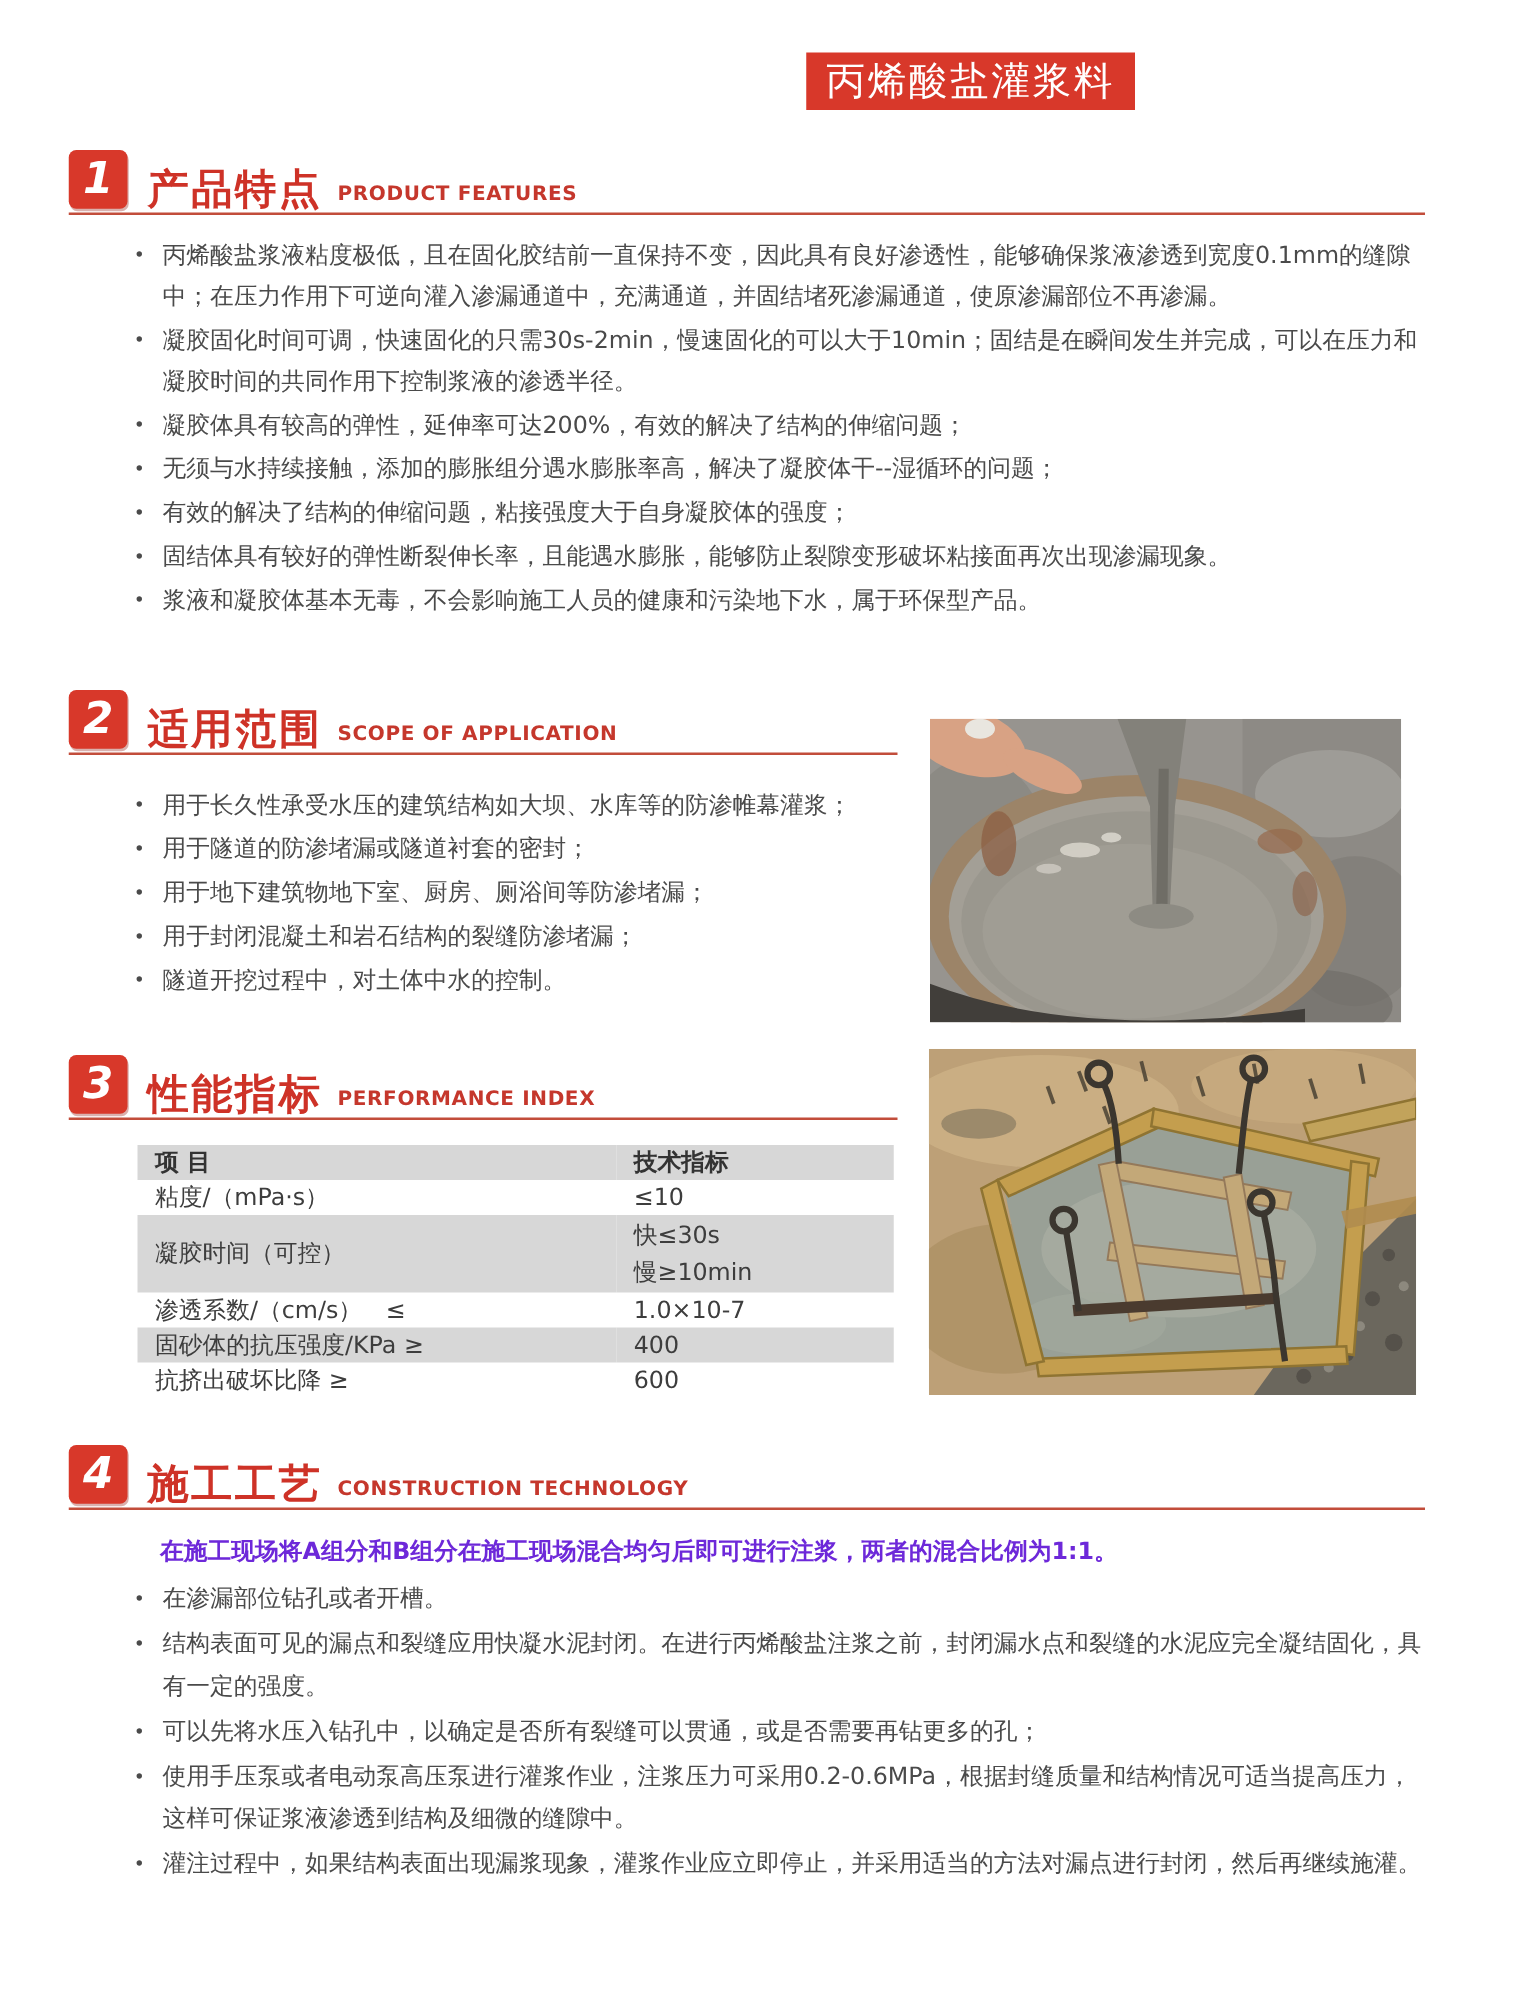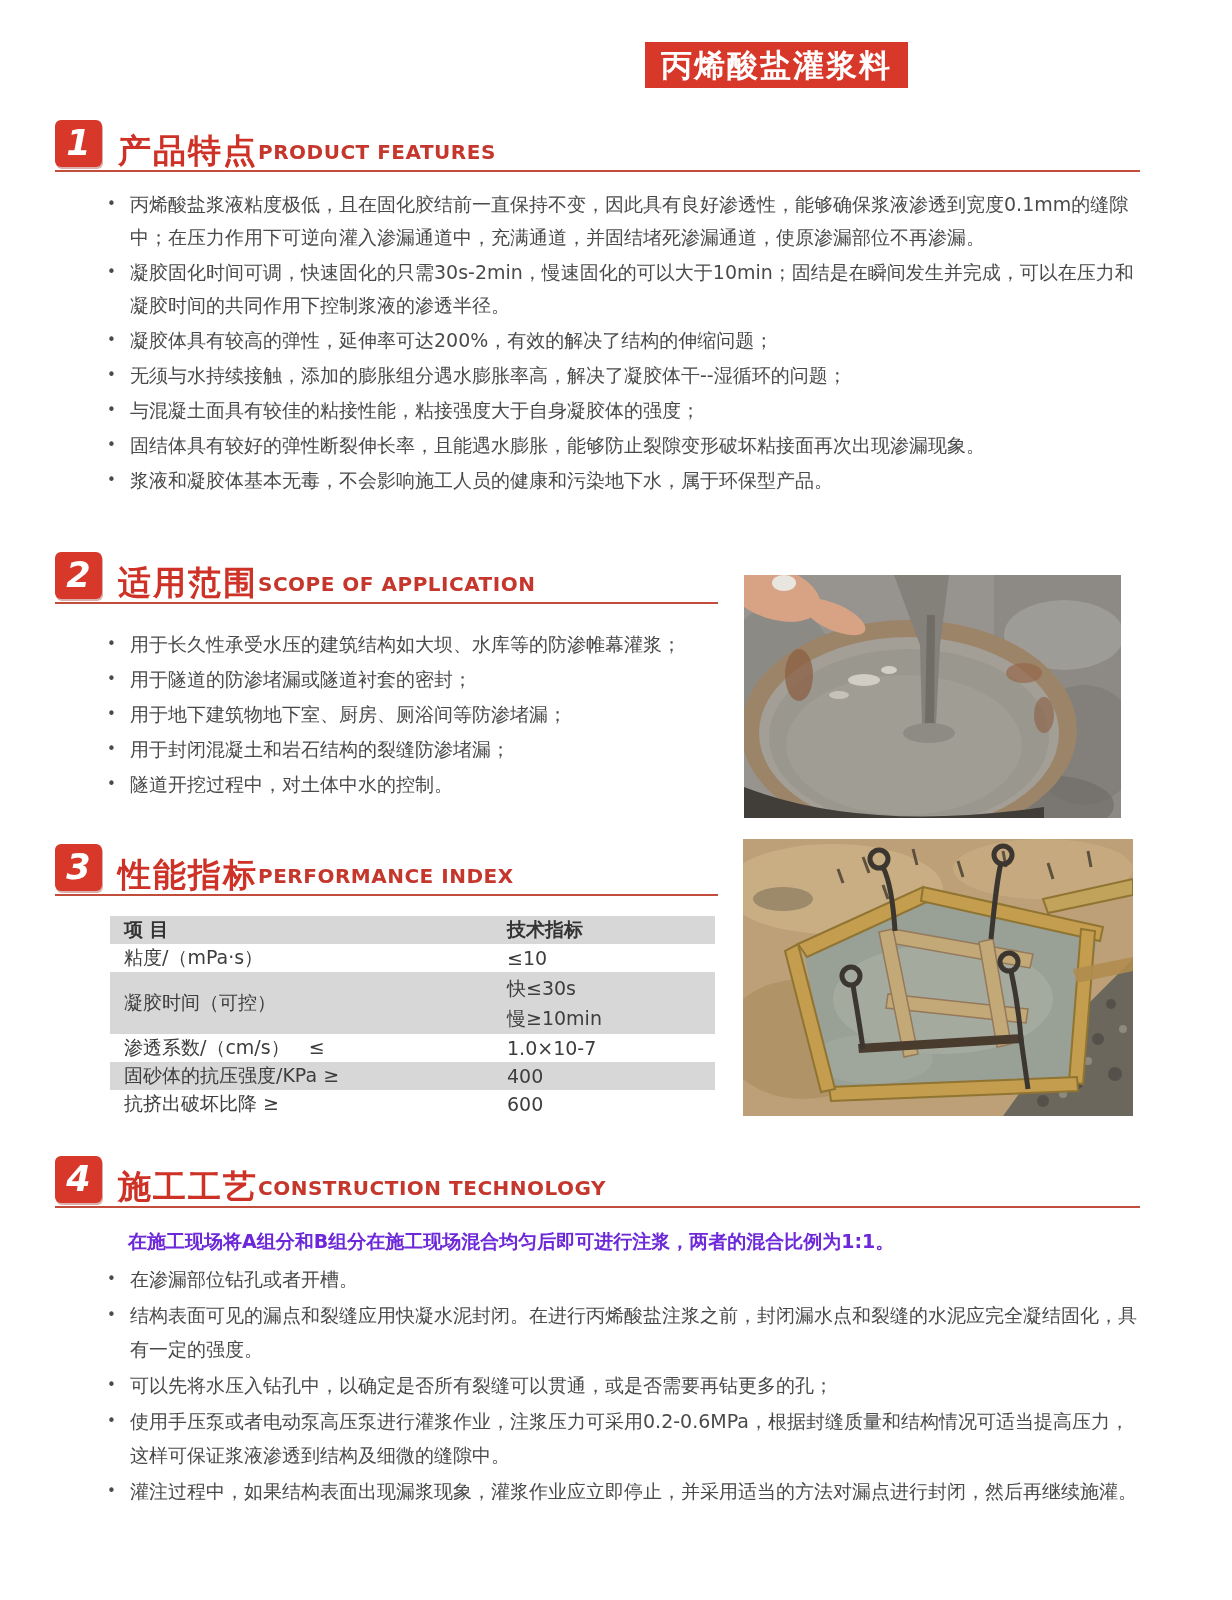--- a/index.html
+++ b/index.html
@@ -2,30 +2,30 @@
 <html><head>
 <meta charset="utf-8">
 <style>
   html,body{margin:0;padding:0;background:#ffffff;}
   body{font-family:"DejaVu Sans","Liberation Sans",sans-serif;}
   .page{position:relative;width:1232px;height:1600px;background:#ffffff;overflow:hidden;}
 
   
   .banner{position:absolute;left:645px;top:42px;height:46px;line-height:46px;
           padding:0 16px;background:#d8382a;color:#ffffff;font-size:31px;
-          font-weight:bold;letter-spacing:2px;}
+          font-weight:normal;letter-spacing:2px;}
 
   
   .sec{position:absolute;}
   .sec-head{display:flex;align-items:flex-end;border-bottom:2px solid #c24d3b;padding-bottom:3px;}
   .numbox{width:47px;height:47px;border-radius:6px;background:#d8382a;color:#ffffff;
           font-size:35px;font-weight:bold;font-style:italic;text-align:center;
           line-height:47px;margin-right:16px;flex:0 0 auto;box-shadow:1px 2px 0 rgba(150,30,20,.35);}
   .sec-title{font-size:33px;font-weight:bold;color:#ce3227;letter-spacing:2px;line-height:1;}
-  .sec-sub{font-size:20px;font-weight:bold;color:#c5372c;padding-bottom:3px;letter-spacing:.5px;}
+  .sec-sub{font-size:16px;font-weight:bold;color:#c5372c;margin-left:12px;padding-bottom:3px;letter-spacing:.5px;}
 
   
   .bullets{margin:16px 0 0 42px;}
   .bullet{position:relative;padding-left:33px;font-size:19px;line-height:33px;
           color:#4a4a4a;margin-bottom:2px;}
   .bullet::before{content:"•";position:absolute;left:10px;top:0;color:#4a4a4a;font-size:15px;}
   .sec4 .bullet{line-height:34px;}
 
   
   .ptable{margin:20px 0 0 55px;width:605px;border-collapse:collapse;font-size:19px;color:#3d3d3d;}
@@ -53,21 +53,21 @@
     <div class="sec-head">
       <div class="numbox">1</div>
       <div class="sec-title">产品特点</div>
       <div class="sec-sub">PRODUCT FEATURES</div>
     </div>
     <div class="bullets">
       <div class="bullet">丙烯酸盐浆液粘度极低，且在固化胶结前一直保持不变，因此具有良好渗透性，能够确保浆液渗透到宽度0.1mm的缝隙中；在压力作用下可逆向灌入渗漏通道中，充满通道，并固结堵死渗漏通道，使原渗漏部位不再渗漏。</div>
       <div class="bullet">凝胶固化时间可调，快速固化的只需30s-2min，慢速固化的可以大于10min；固结是在瞬间发生并完成，可以在压力和凝胶时间的共同作用下控制浆液的渗透半径。</div>
       <div class="bullet">凝胶体具有较高的弹性，延伸率可达200%，有效的解决了结构的伸缩问题；</div>
       <div class="bullet">无须与水持续接触，添加的膨胀组分遇水膨胀率高，解决了凝胶体干--湿循环的问题；</div>
-      <div class="bullet">与混凝土面具有较佳的粘接性能，粘接强度大于自身凝胶体的强度；</div>
+      <div class="bullet">有效的解决了结构的伸缩问题，粘接强度大于自身凝胶体的强度；</div>
       <div class="bullet">固结体具有较好的弹性断裂伸长率，且能遇水膨胀，能够防止裂隙变形破坏粘接面再次出现渗漏现象。</div>
       <div class="bullet">浆液和凝胶体基本无毒，不会影响施工人员的健康和污染地下水，属于环保型产品。</div>
     </div>
   </div>
 
   <div class="sec" style="left:55px;top:552px;width:663px;">
     <div class="sec-head">
       <div class="numbox">2</div>
       <div class="sec-title">适用范围</div>
       <div class="sec-sub">SCOPE OF APPLICATION</div>

